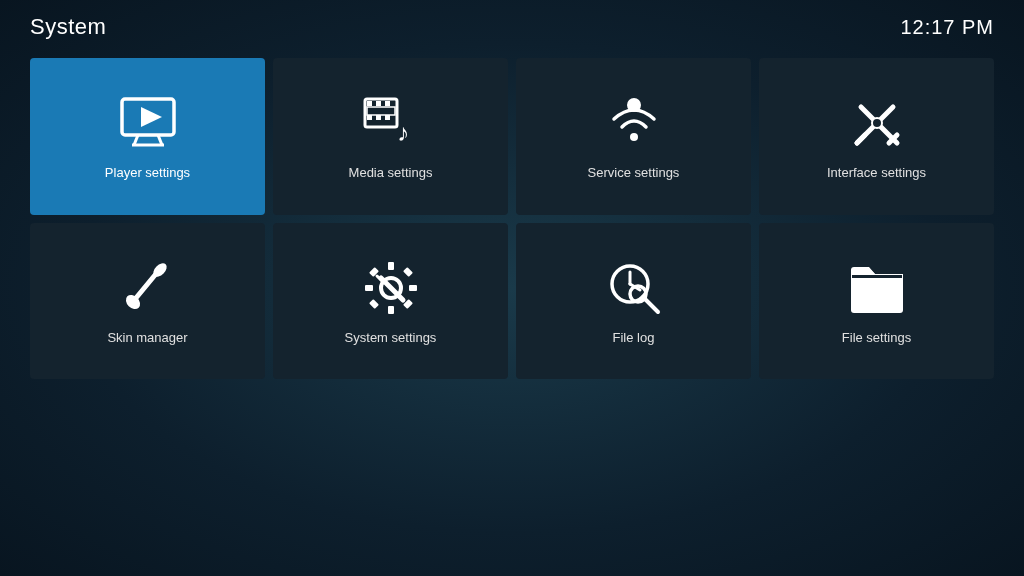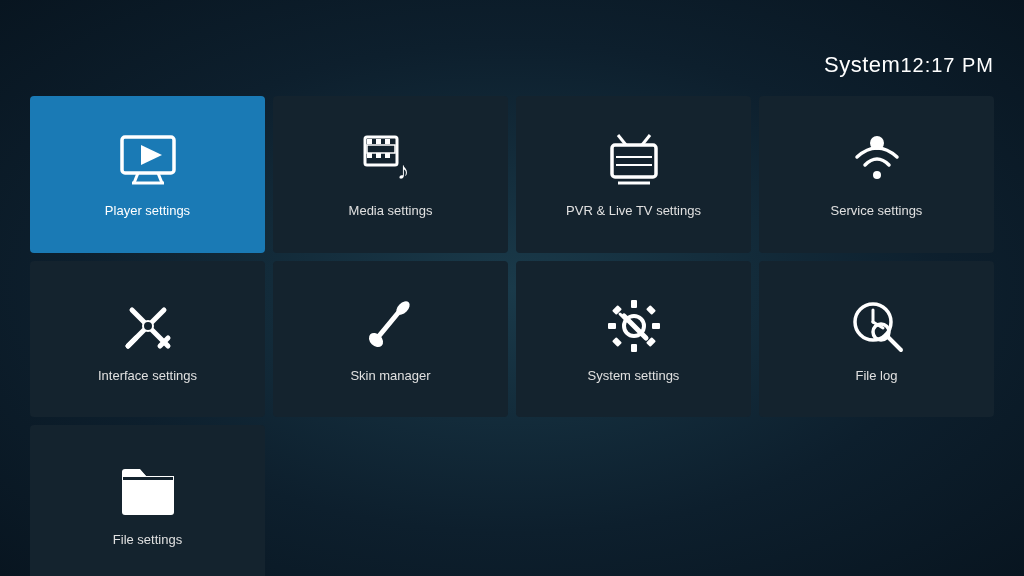--- a/index.html
+++ b/index.html
@@ -10,24 +10,23 @@
       background: radial-gradient(ellipse at center, #1a3a4a 0%, #0d1f2d 60%, #081520 100%);
       font-family: 'Arial', sans-serif;
       color: #fff;
       overflow: hidden;
       position: relative;
     }
 
     
     .header {
       display: flex;
-      justify-content: flex-end;
+      justify-content: space-between;
       align-items: center;
       padding: 14px 30px 10px 30px;
-      margin-top: 38px;
     }
 
     .header-title {
       font-size: 22px;
       font-weight: 300;
       color: #fff;
       letter-spacing: 0.5px;
     }
 
     .header-time {
@@ -133,38 +132,20 @@
         <rect x="24" y="22" width="5" height="5" fill="#fff"></rect>
 
         <rect x="6" y="14" width="28" height="8" fill="none" stroke="#fff" stroke-width="1.5"></rect>
 
         <text x="36" y="48" font-size="24" fill="#fff" font-family="Arial">♪</text>
       </svg>
     </div>
     <span class="tile-label">Media settings</span>
   </div>
 
-  <div class="tile">
-    <div class="tile-icon">
-      <svg viewBox="0 0 60 60">
-
-        <rect x="8" y="14" width="44" height="32" rx="3" fill="none" stroke="#fff" stroke-width="3.5"></rect>
-
-        <line x1="22" y1="14" x2="14" y2="4" stroke="#fff" stroke-width="3"></line>
-
-        <line x1="38" y1="14" x2="46" y2="4" stroke="#fff" stroke-width="3"></line>
-
-        <line x1="14" y1="52" x2="46" y2="52" stroke="#fff" stroke-width="3"></line>
-
-        <line x1="12" y1="26" x2="48" y2="26" stroke="#fff" stroke-width="2"></line>
-        <line x1="12" y1="34" x2="48" y2="34" stroke="#fff" stroke-width="2"></line>
-      </svg>
-    </div>
-    <span class="tile-label">PVR &amp; Live TV settings</span>
-  </div>
 
   <div class="tile">
     <div class="tile-icon">
       <svg viewBox="0 0 60 60">
 
         <circle cx="30" cy="44" r="4" fill="#fff"></circle>
 
         <path d="M18 34 Q30 22 42 34" fill="none" stroke="#fff" stroke-width="3.5" stroke-linecap="round"></path>
 
         <path d="M10 26 Q30 8 50 26" fill="none" stroke="#fff" stroke-width="3.5" stroke-linecap="round"></path>

